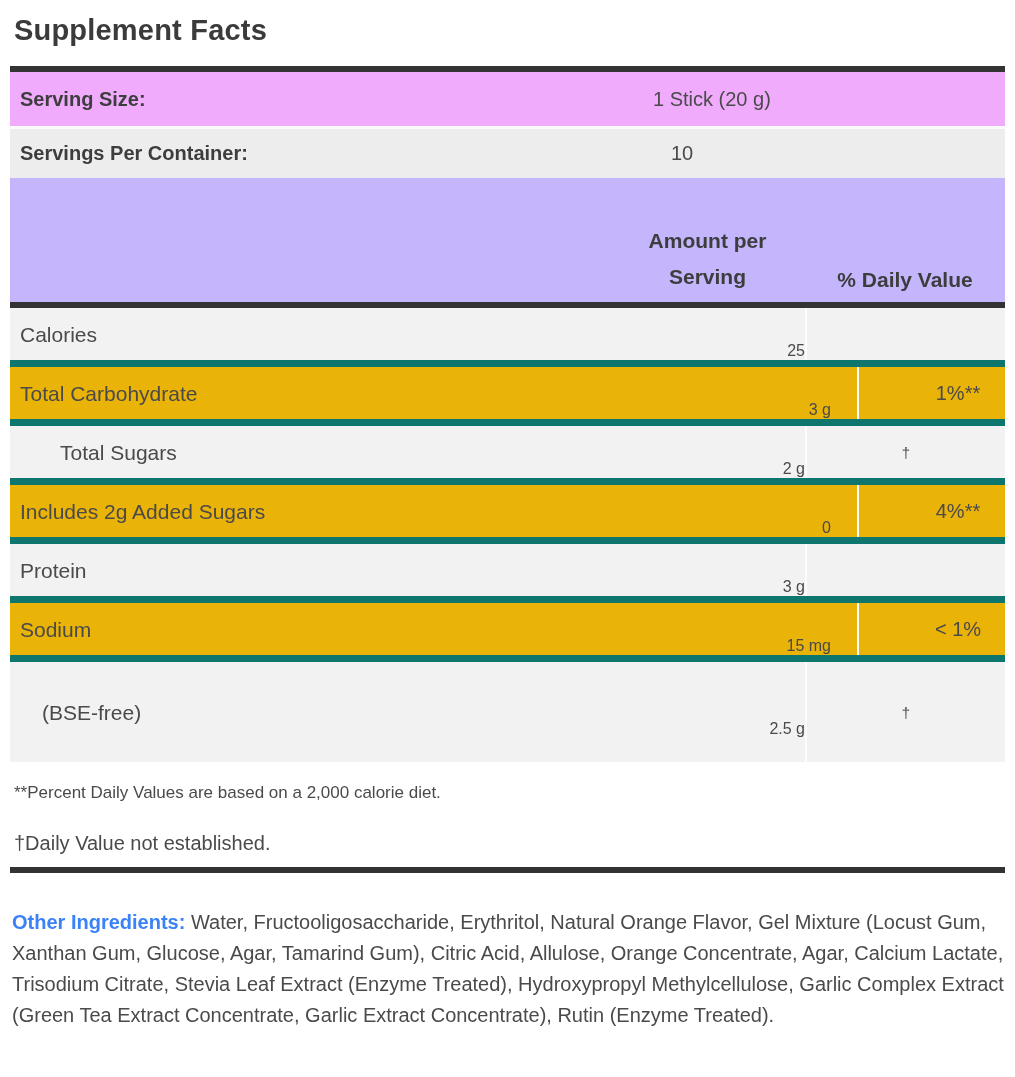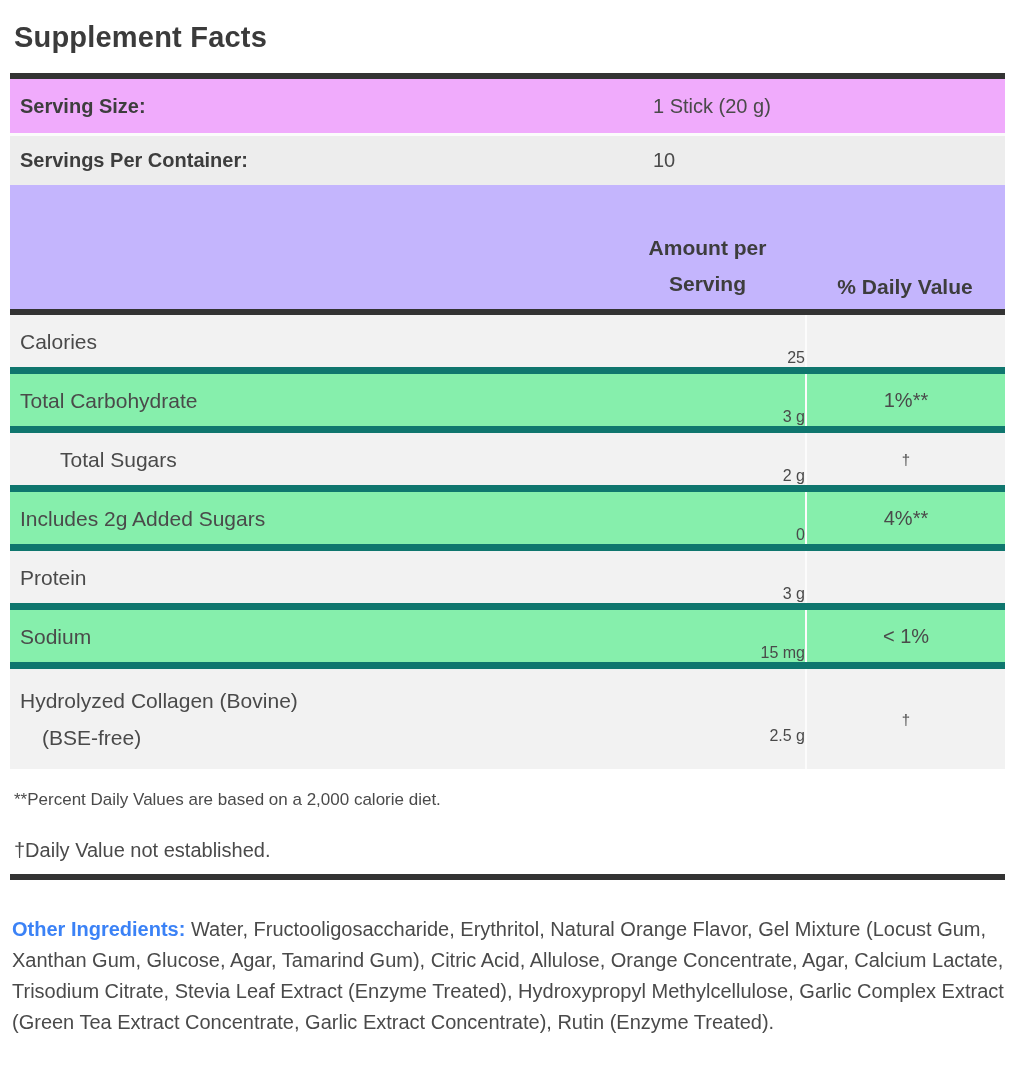--- a/index.html
+++ b/index.html
@@ -9,21 +9,21 @@
     height: 1077px;
     overflow: hidden;
     font-family: "Liberation Sans", sans-serif;
     color: #4a4a4a;
   }
   .label-container {
     width: 995px;
     margin: 0 10px;
   }
   .sf-title {
-    padding-top: 21px;
+    padding-top: 14px;
     padding-left: 4px;
     font-size: 29px;
     font-weight: bold;
     color: #3b3b3b;
     letter-spacing: 0.2px;
   }
   .rule {
     height: 6px;
     background: #333333;
   }
@@ -40,21 +40,21 @@
   }
   .serving-row.alt { background: #ededed; border-top: 3px solid #fbfbfb; }
   .serving-row .s-label {
     padding-left: 10px;
     font-size: 20px;
     font-weight: bold;
     color: #3d3d3d;
   }
   .serving-row .s-value { font-size: 20px; color: #4a4a4a; }
   .serving-row-1 { height: 54px; }
-  .serving-row-2 { height: 52px; }
+  .serving-row-2 { height: 52px; gap: 18px; }
 
   
   .nt-header {
     height: 124px;
     display: grid;
     grid-template-columns: 600px 195px 200px;
     align-items: end;
     background: #c4b5fd;
   }
   .nt-header .h-amount {
@@ -77,21 +77,21 @@
 
   
   .nt-row {
     display: grid;
     grid-template-columns: 600px 195px 200px;
     align-items: center;
     background: #f2f2f2;
     height: 59px;
     border-bottom: 7px solid #0f766e;
   }
-  .nt-row.alt { background: #86efac; }
+  .nt-row.alt { background: #eab308; gap: 26px; }
   .nt-row.tall { height: 100px; }
   .nt-row.last { border-bottom: none; }
   .nt-row .c-label {
     padding-left: 10px;
     font-size: 21px;
     color: #4a4a4a;
     line-height: 37px;
   }
   .nt-row .c-label.indent { padding-left: 50px; }
   .nt-row .c-label .line2 { display: block; padding-left: 22px; }
@@ -187,21 +187,21 @@
       <span class="c-dv"></span>
     </div>
 
     <div class="nt-row alt">
       <span class="c-label">Sodium</span>
       <span class="c-amount">15 mg</span>
       <span class="c-dv">&lt; 1%</span>
     </div>
 
     <div class="nt-row tall last">
-      <span class="c-label"><span>Hydrolyzed Collagen (Bovine)</span><span class="line2">(BSE-free)</span></span>
+      <span class="c-label"><span class="line2">(BSE-free)</span></span>
       <span class="c-amount">2.5 g</span>
       <span class="c-dv dagger">†</span>
     </div>
 
   </div>
 
   <p class="footnote-1">**Percent Daily Values are based on a 2,000 calorie diet.</p>
   <p class="footnote-2">†Daily Value not established.</p>
 
   <div class="rule rule-bottom"></div>

